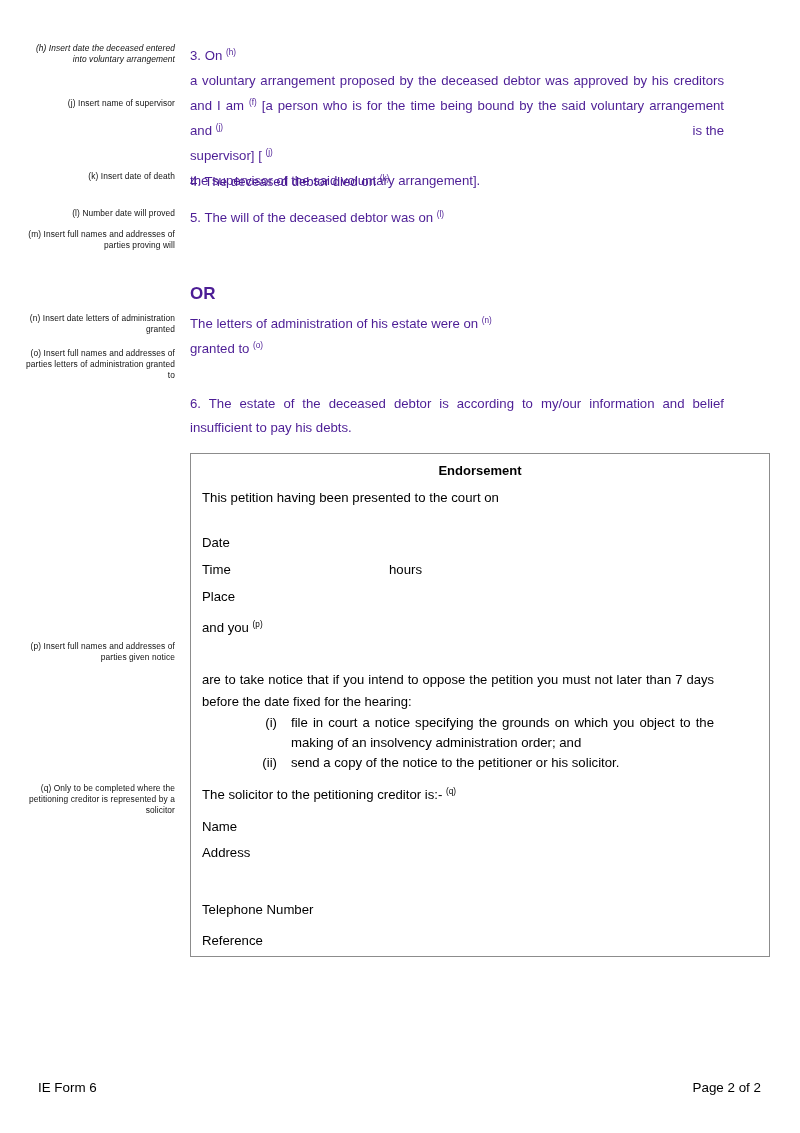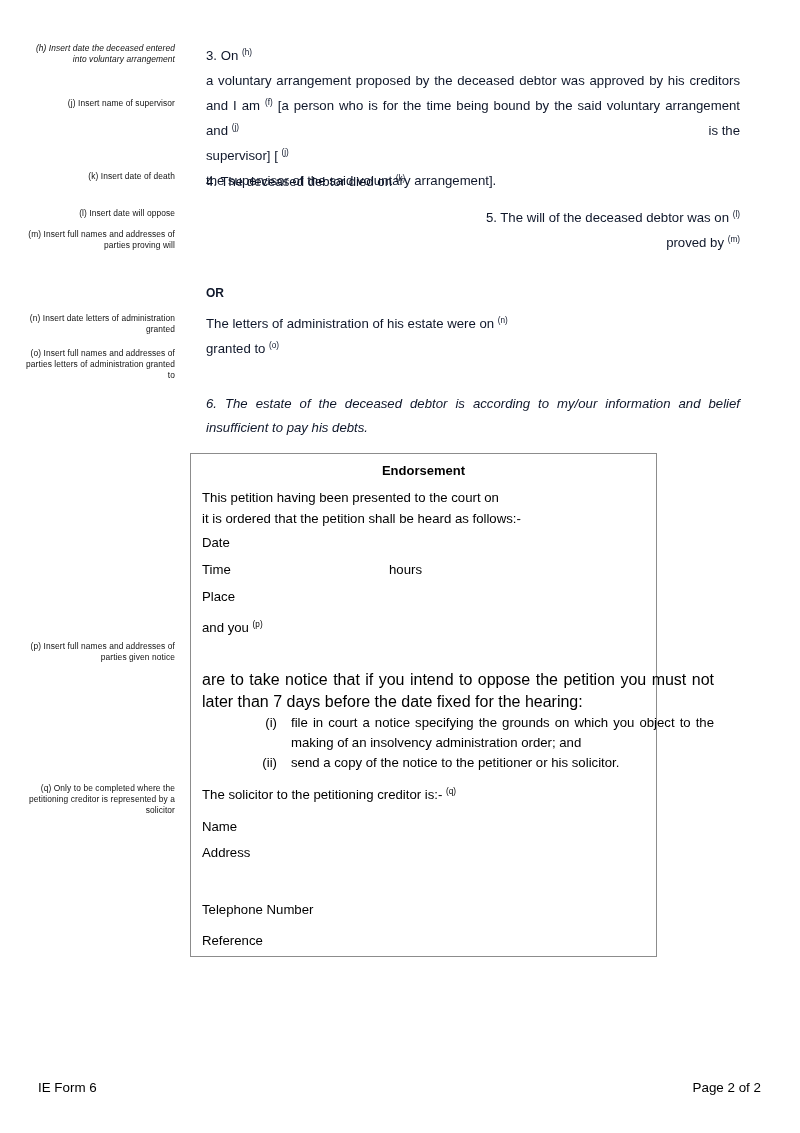--- a/index.html
+++ b/index.html
@@ -28,57 +28,57 @@
     text-align: right;
     font-size: 8.4px;
     line-height: 11.2px;
     color: #111111;
     letter-spacing: 0.1px;
   }
 
   
   .body-col {
     position: absolute;
-    left: 206px;
+    left: 190px;
     width: 534px;
     font-size: 13.2px;
     line-height: 25px;
-    color: #0f172a;
-  }
-  .para-just { text-align: justify; text-align-last: left; font-style: italic; }
+    color: #4c1d95;
+  }
+  .para-just { text-align: justify; text-align-last: left; }
   .line { display: block; }
   .line-spread {
     display: flex;
     justify-content: space-between;
     width: 100%;
   }
   sup {
     font-size: 8.2px;
     vertical-align: super;
     line-height: 0;
   }
   .or-label {
     font-weight: bold;
-    font-size: 12px;
+    font-size: 17px;
   }
 
   
   .jline {
     display: block;
     text-align: justify;
     text-align-last: justify;
     white-space: normal;
   }
 
   
   .endorsement-box {
     position: absolute;
     left: 190px;
     top: 453px;
-    width: 467px;
+    width: 580px;
     height: 504px;
     border: 1px solid #8c8c8c;
     box-sizing: border-box;
     background: #ffffff;
   }
   .endorsement-title {
     position: absolute;
     left: 0;
     top: 9px;
     width: 100%;
@@ -96,21 +96,21 @@
   .eb-hours {
     position: absolute;
     left: 198px;
     font-size: 13.2px;
     line-height: 21px;
   }
   .eb-para {
     position: absolute;
     left: 11px;
     width: 512px;
-    font-size: 16px;
+    font-size: 13px;
     line-height: 22px;
     text-align: justify;
     text-align-last: left;
   }
   .eb-list-item {
     position: absolute;
     left: 56px;
     width: 467px;
     font-size: 13.2px;
     line-height: 20px;
@@ -143,21 +143,21 @@
   }
 </style>
 </head>
 <body>
 
 <div class="page">
 
   <div class="note" style="top:43px;font-style:italic;">(h) Insert date the deceased entered into voluntary arrangement</div>
   <div class="note" style="top:98px;">(j) Insert name of supervisor</div>
   <div class="note" style="top:171px;">(k) Insert date of death</div>
-  <div class="note" style="top:208px;">(l) Insert date will oppose</div>
+  <div class="note" style="top:208px;">(l) Number date will proved</div>
   <div class="note" style="top:229px;">(m) Insert full names and addresses of parties proving will</div>
   <div class="note" style="top:313px;">(n) Insert date letters of administration granted</div>
   <div class="note" style="top:348px;">(o) Insert full names and addresses of parties letters of administration granted to</div>
   <div class="note" style="top:641px;">(p) Insert full names and addresses of parties given notice</div>
   <div class="note" style="top:783px;">(q) Only to be completed where the petitioning creditor is represented by a solicitor</div>
 
   <div class="body-col" style="top:43px;">
     <span class="line"><span>3. On</span>&nbsp;<sup>(h)</sup></span>
     <span class="line jline">a voluntary arrangement proposed by the deceased debtor was approved by his creditors</span>
     <span class="line jline"><span>and I am</span>&nbsp;<sup>(f)</sup>&nbsp;<span>[a person who is for the time being bound by the said voluntary arrangement</span></span>
@@ -166,42 +166,40 @@
       <span>is the</span>
     </span>
     <span class="line"><span>supervisor] [</span>&nbsp;<sup>(j)</sup></span>
     <span class="line">the supervisor of the said voluntary arrangement].</span>
   </div>
 
   <div class="body-col" style="top:169px;">
     <span class="line"><span>4. The deceased debtor died on</span>&nbsp;<sup>(k)</sup></span>
   </div>
 
-  <div class="body-col" style="top:205px;text-align:right;">
+  <div class="body-col" style="top:205px;">
     <span class="line"><span>5. The will of the deceased debtor was on</span>&nbsp;<sup>(l)</sup></span>
-    <span class="line"><span>proved by</span>&nbsp;<sup>(m)</sup></span>
   </div>
 
   <div class="body-col" style="top:281px;">
     <span class="line or-label">OR</span>
   </div>
 
   <div class="body-col" style="top:311px;">
     <span class="line"><span>The letters of administration of his estate were on</span>&nbsp;<sup>(n)</sup></span>
     <span class="line"><span>granted to</span>&nbsp;<sup>(o)</sup></span>
   </div>
 
   <div class="body-col para-just" style="top:392px; line-height:24px;">6. The estate of the deceased debtor is according to my/our information and belief insufficient to pay his debts.</div>
 
   <div class="endorsement-box">
 
     <div class="endorsement-title">Endorsement</div>
 
     <div class="eb-text" style="top:33px;">This petition having been presented to the court on</div>
-    <div class="eb-text" style="top:54px;">it is ordered that the petition shall be heard as follows:-</div>
 
     <div class="eb-text" style="top:78px;">Date</div>
 
     <div class="eb-text" style="top:105px;">Time</div>
     <div class="eb-hours" style="top:105px;">hours</div>
 
     <div class="eb-text" style="top:132px;">Place</div>
 
     <div class="eb-text" style="top:163px;"><span>and you</span>&nbsp;<sup>(p)</sup></div>
 

